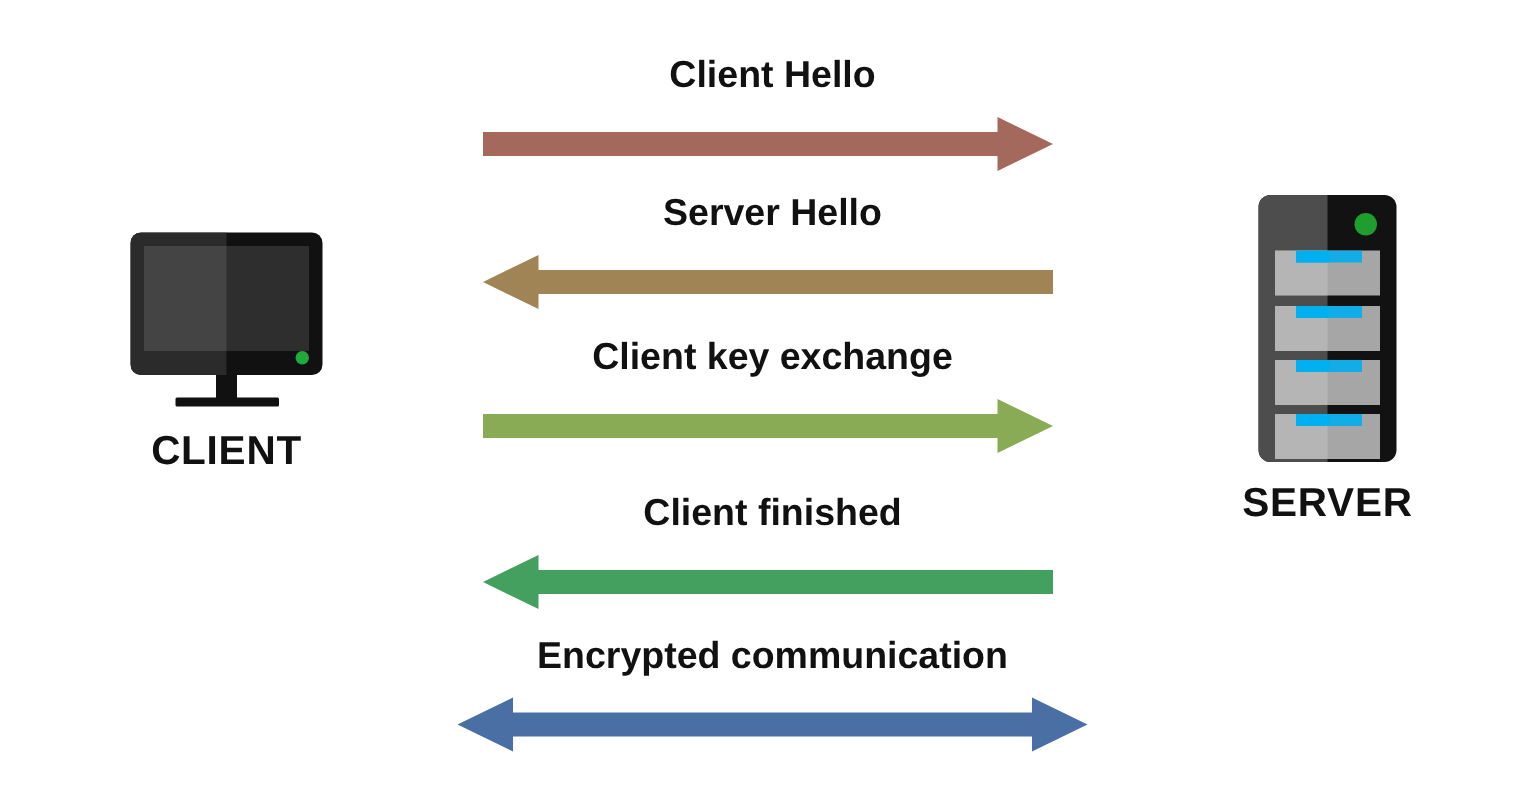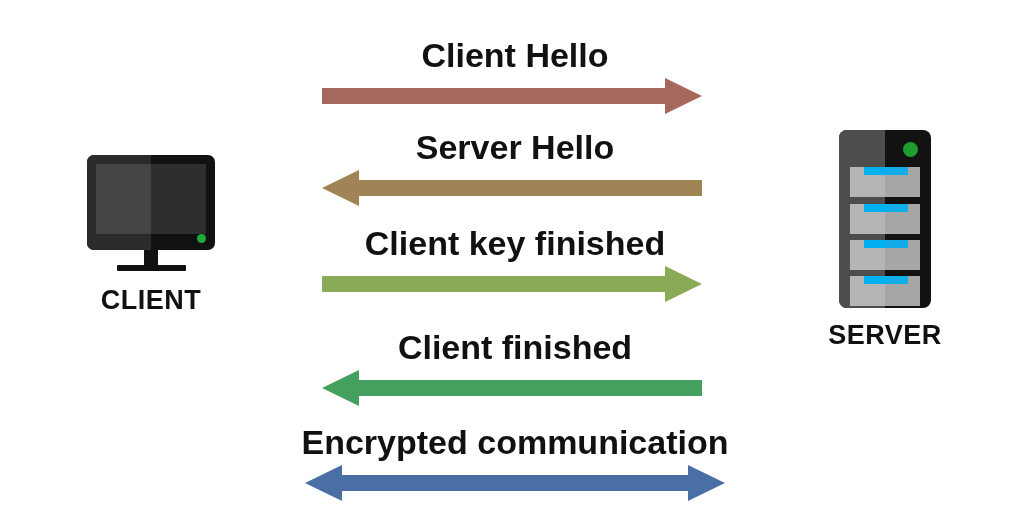--- a/index.html
+++ b/index.html
@@ -156,21 +156,21 @@
   .msg-row {
     position: absolute;
     left: 290px;
     width: 450px;
   }
   .msg-label {
     position: absolute;
     left: 0;
     width: 450px;
     text-align: center;
-    font-size: 34px;
+    font-size: 25px;
     font-weight: bold;
     color: #111111;
     line-height: 1;
     white-space: nowrap;
   }
   .msg-arrow {
     position: absolute;
     left: 0;
     top: 38px;
     width: 450px;
@@ -246,21 +246,21 @@
   </div>
 
   <div class="msg-row" id="row-2">
     <div class="msg-label">Server Hello</div>
     <svg class="msg-arrow" viewBox="0 0 450 40" preserveAspectRatio="none">
       <polygon points="32,20 69,2 69,12 412,12 412,28 69,28 69,38" fill="#a08456"></polygon>
     </svg>
   </div>
 
   <div class="msg-row" id="row-3">
-    <div class="msg-label">Client key finished</div>
+    <div class="msg-label">Client key exchange</div>
     <svg class="msg-arrow" viewBox="0 0 450 40" preserveAspectRatio="none">
       <polygon points="32,12 375,12 375,2 412,20 375,38 375,28 32,28" fill="#8aab55"></polygon>
     </svg>
   </div>
 
   <div class="msg-row" id="row-4">
     <div class="msg-label">Client finished</div>
     <svg class="msg-arrow" viewBox="0 0 450 40" preserveAspectRatio="none">
       <polygon points="32,20 69,2 69,12 412,12 412,28 69,28 69,38" fill="#44a05e"></polygon>
     </svg>

